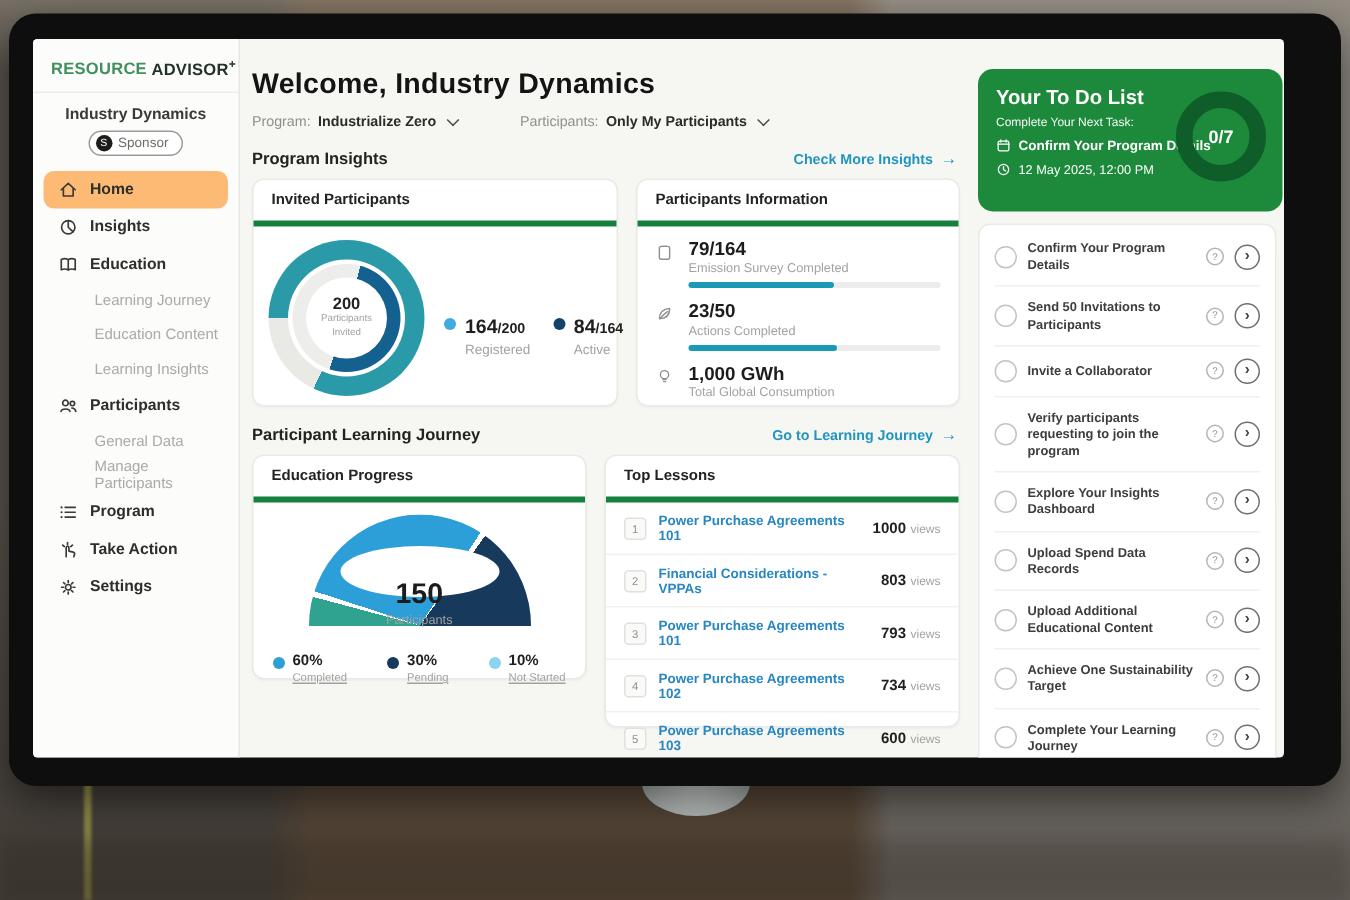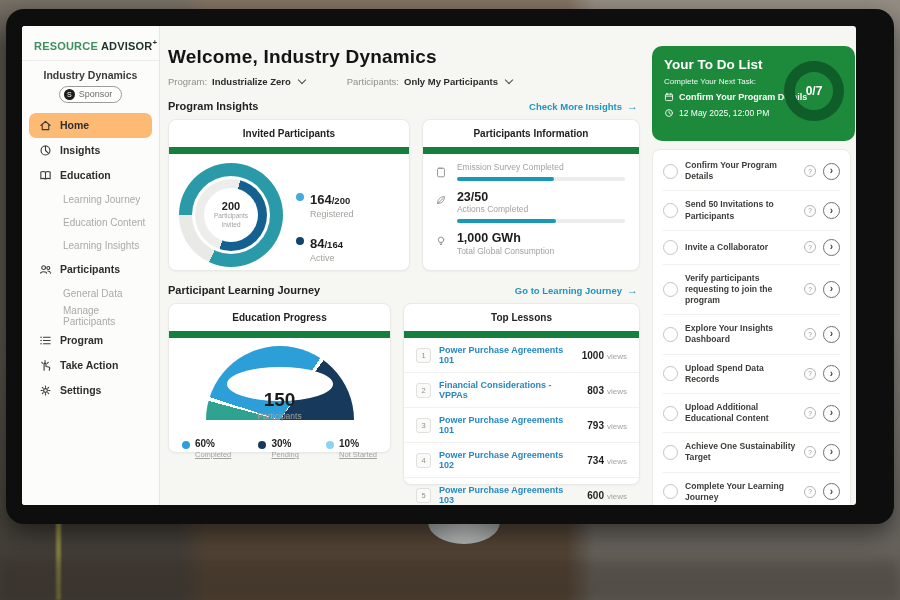--- a/index.html
+++ b/index.html
@@ -51,36 +51,36 @@
   .filter-value{font-weight:bold;color:#2b2b29;}
   .chev{width:5px;height:5px;border-right:1.4px solid #4a4a48;border-bottom:1.4px solid #4a4a48;
     transform:rotate(45deg);margin:-3px 0 0 3px;}
   .section-row{display:flex;justify-content:space-between;align-items:center;margin:13px 2px 7px 0;}
   .section-title{font-size:11px;font-weight:bold;color:#232321;}
   .section-link{font-size:9.5px;font-weight:bold;color:#1f95c0;display:flex;gap:5px;align-items:center;cursor:pointer;}
   .arrow{font-size:11px;line-height:1;}
 
   .cards-row{display:flex;gap:12px;align-items:flex-start;}
   .card{background:#fff;border:1px solid #e9e9e5;border-radius:8px;box-shadow:0 1px 2px rgba(0,0,0,.04);box-sizing:border-box;}
-  .card-title{padding:8px 12px;font-size:10px;font-weight:bold;color:#232321;border-bottom:7px solid #15803d;text-align:center;}
+  .card-title{padding:8px 12px;font-size:10px;font-weight:bold;color:#232321;border-bottom:4px solid #15803d;}
   .card-invited{width:244px;height:152px;}
   .card-info{width:220px;height:152px;}
   .card-edu{width:223px;height:150px;}
   .card-lessons{flex:1;height:182px;}
 
   
   .invited-body{display:flex;gap:13px;padding:9px 10px;align-items:center;}
   .donut{width:104px;height:104px;position:relative;border-radius:50%;flex-shrink:0;}
   .d-mid{position:absolute;inset:13px;border-radius:50%;background:#fff;}
   .d-inner{position:absolute;inset:3px;border-radius:50%;}
   .d-hole{position:absolute;inset:9px;border-radius:50%;background:#fff;display:flex;flex-direction:column;
     align-items:center;justify-content:center;text-align:center;}
   .d-val{font-size:11px;font-weight:bold;color:#222;}
   .d-lab{font-size:6.5px;color:#a2a29e;line-height:1.35;width:52px;}
-  .legend{display:flex;flex-direction:column;gap:15px;margin-top:23px;}
+  .legend{display:flex;gap:15px;margin-top:23px;}
   .leg-item{display:flex;gap:6px;align-items:flex-start;}
   .dot{width:8px;height:8px;border-radius:50%;margin-top:3px;flex-shrink:0;}
   .leg-num{font-size:13px;font-weight:bold;color:#1f1f1d;}
   .leg-den{font-size:9.5px;font-weight:bold;color:#1f1f1d;}
   .leg-lab{font-size:9px;color:#a2a29e;margin-top:1px;}
 
   
   .info-body{padding:8px 12px 0;}
   .metric{display:flex;gap:8px;margin-bottom:8px;}
   .metric-ic{width:14px;padding-top:2px;flex-shrink:0;}
@@ -291,20 +291,21 @@
         <div class="card-title">Participants Information</div>
         <div class="info-body">
           <div class="metric">
             <span class="metric-ic">
               <svg width="12" height="12" viewBox="0 0 14 14">
                   <rect x="3" y="2.6" width="8" height="10" rx="1.5"></rect>
                   <path d="M5.4 2.6 h3.2"></path>
                 </svg>
             </span>
             <span>
+              <div class="metric-val">79/164</div>
               <div class="metric-lab">Emission Survey Completed</div>
               <div class="bar-track">
                   <div class="bar-fill" style="width: 58%;"></div>
                 </div>
             </span>
           </div>
           <div class="metric">
             <span class="metric-ic">
               <svg width="12" height="12" viewBox="0 0 14 14">
                   <path d="M3 11 C3 6 6 3.5 11 3 C11 8 8.5 11 3.5 11 Z"></path>

